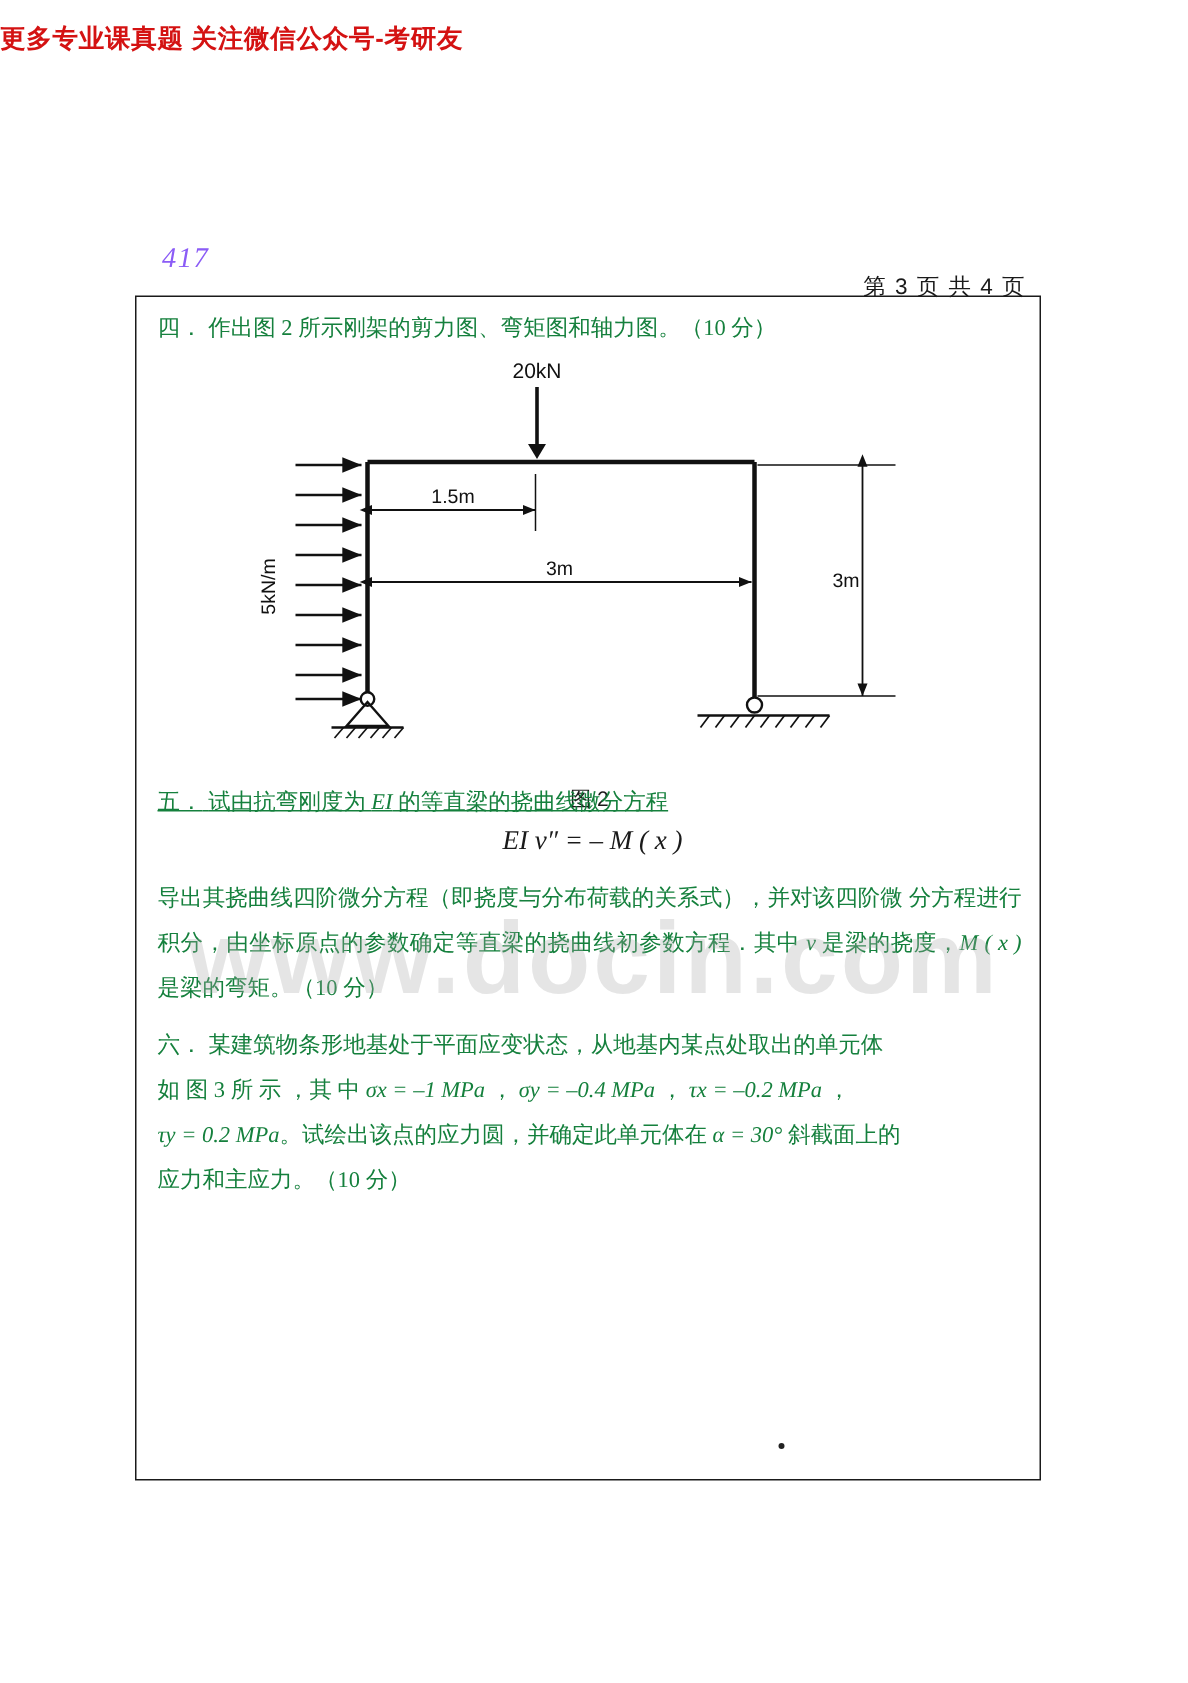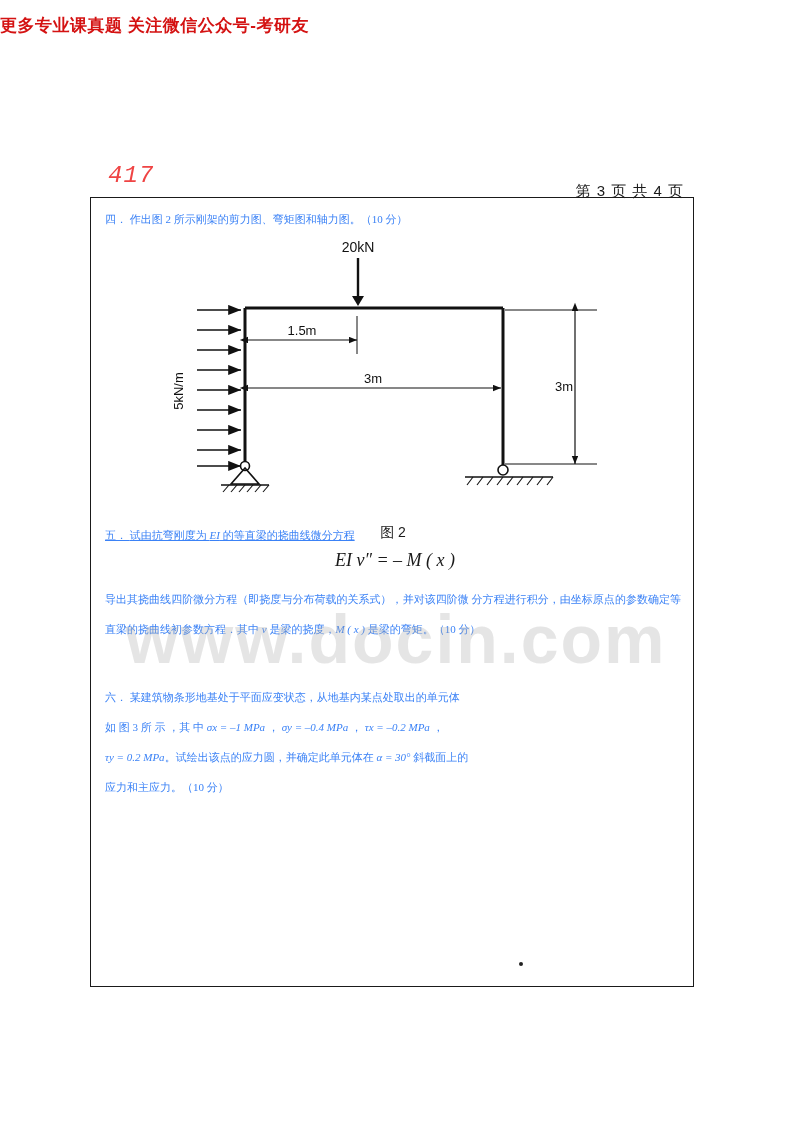--- a/index.html
+++ b/index.html
@@ -46,25 +46,25 @@
     user-select: none;
     white-space: nowrap;
     z-index: 5;
   }
 
   
   .doc-number {
     position: absolute;
     left: 108px;
     top: 162px;
-    font-family: Liberation Mono, monospace;
-    font-size: 24px;
+    font-family: Liberation Serif, serif;
+    font-size: 19px;
     font-style: italic;
     letter-spacing: 1px;
-    color: #ef4444;
+    color: #8b5cf6;
   }
   .page-indicator {
     position: absolute;
     right: 108px;
     top: 172px;
     font-size: 15px;
     font-family: "Liberation Sans", sans-serif;
     white-space: nowrap;
     letter-spacing: 1px;
     margin-top: 10px;
@@ -76,23 +76,23 @@
     left: 90px;
     top: 197px;
     width: 604px;
     height: 790px;
     border: 1.5px solid #1a1a1a;
     box-sizing: border-box;
   }
 
   .q-block {
     position: absolute;
-    font-size: 11px;
+    font-size: 15px;
     line-height: 30px;
-    color: #3b82f6;
+    color: #15803d;
   }
   .q-num {
     font-family: "Liberation Sans", sans-serif;
   }
   .ital { font-style: italic; }
 
   
   .q4 {
     left: 14px;
     top: 6px;

